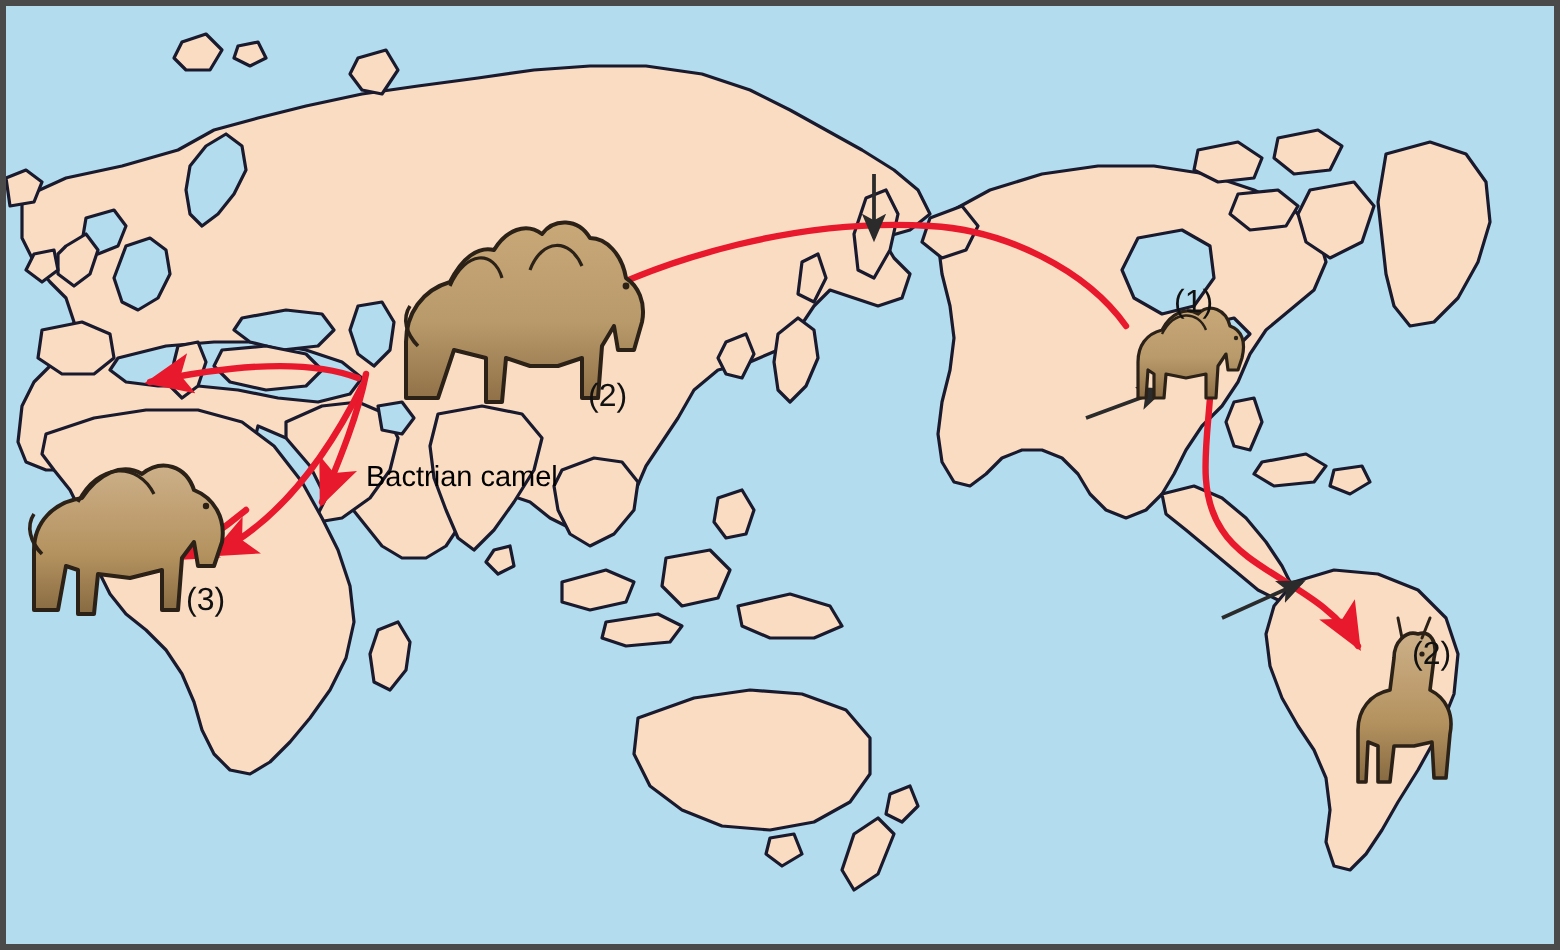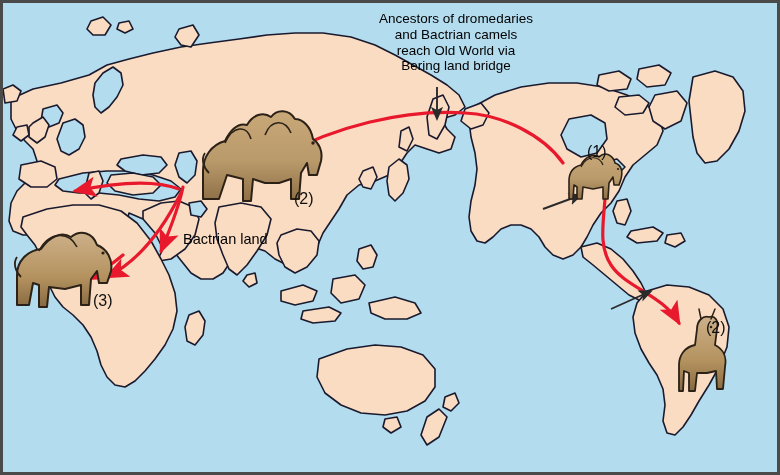--- a/index.html
+++ b/index.html
@@ -229,28 +229,24 @@
     <g>
       <path d="M676,388 L676,362 C676,352 682,344 692,342 L694,326 C694,318 700,312
                706,314 C712,312 716,318 714,326 L712,342 C720,346 724,354 722,364
                L720,386 L714,386 L713,368 L704,370 L694,370 L692,388 L686,388
                L686,370 L681,368 L680,388 Z" fill="url(#camelBody2)" stroke="#2b2117" stroke-width="1.8" stroke-linejoin="round"></path>
       <path d="M698,316 L696,306 M708,316 L712,306" fill="none" stroke="#2b2117" stroke-width="1.5" stroke-linecap="round"></path>
       <circle cx="708" cy="324" r="1.3" fill="#2b2117"></circle>
     </g>
   </svg>
 
-  <div class="anno center" style="left:358px;top:8px;width:190px;">Ancestors of dromedaries
-and Bactrian camels
-reach Old World via
-Bering land bridge</div>
-
-
-
-  <div class="camel-label" style="left:180px;top:228px;">Bactrian land</div>
+
+
+
+  <div class="camel-label" style="left:180px;top:228px;">Bactrian camel</div>
 
   <div class="marker" style="left:584px;top:140px;">(1)</div>
 
   <div class="marker" style="left:291px;top:187px;">(2)</div>
 
   <div class="marker" style="left:703px;top:316px;">(2)</div>
 
   <div class="marker" style="left:90px;top:289px;">(3)</div>
 
 </div>

